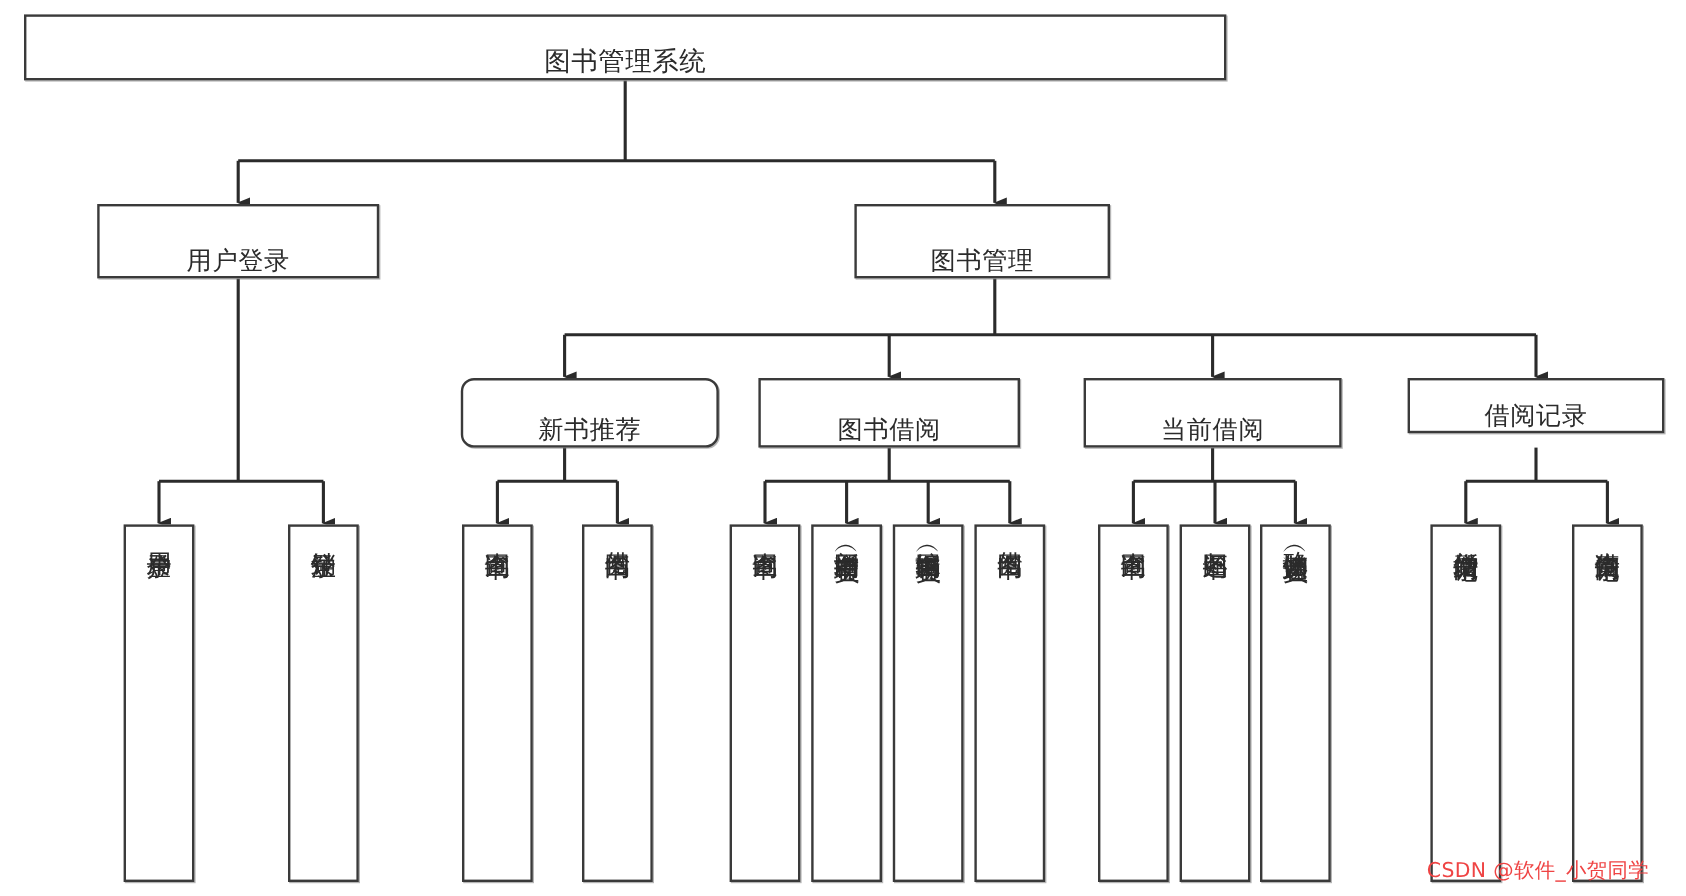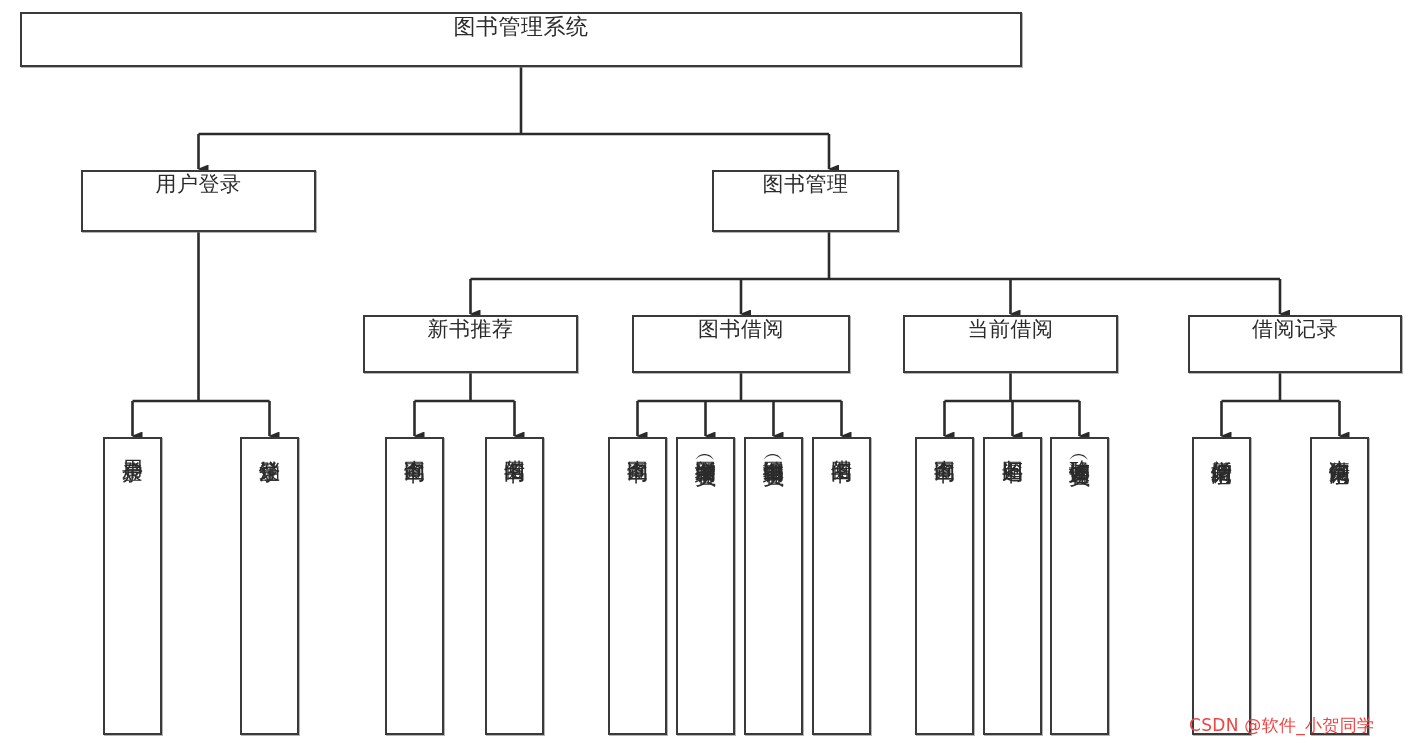--- a/index.html
+++ b/index.html
@@ -26,21 +26,21 @@
     width: 1405px;
     height: 747px;
     pointer-events: none;
   }
   .node {
     position: absolute;
     box-sizing: border-box;
     background: #ffffff;
     border: 2px solid #3a3a3a;
     display: flex;
-    align-items: flex-start;
+    align-items: flex-end;
     justify-content: center;
     color: #2b2b2b;
     box-shadow: 1px 1px 0 rgba(120,120,120,0.55);
   }
   .node .label {
     display: block;
     text-align: center;
     line-height: 1.18;
     letter-spacing: 0.5px;
   }
@@ -119,34 +119,34 @@
       </g>
   </svg>
 
   <div class="node root horizontal" id="n-root" style="left: 20px; top: 12px; width: 1002px; height: 55px;">
     <span class="label">图书管理系统</span>
   </div>
 
   <div class="node horizontal" id="n-user_login" style="left: 81px; top: 170px; width: 235px; height: 62px;">
     <span class="label">用户登录</span>
   </div>
-  <div class="node horizontal" id="n-book_manage" style="left: 712px; top: 170px; width: 187px; height: 62px;">
+  <div class="node horizontal" id="n-book_manage" style="left: 712px; top: 170px; width: 213px; height: 62px;">
     <span class="label">图书管理</span>
   </div>
 
-  <div class="node horizontal" id="n-new_book_rec" style="left: 363px; top: 315px; width: 215px; height: 58px;">
+  <div class="node horizontal" id="n-new_book_rec" style="left: 384px; top: 315px; width: 215px; height: 58px; border-radius: 11px;">
     <span class="label">新书推荐</span>
   </div>
   <div class="node horizontal" id="n-current_borrow" style="left: 903px; top: 315px; width: 215px; height: 58px;">
     <span class="label">当前借阅</span>
   </div>
   <div class="node horizontal" id="n-book_borrow" style="left: 632px; top: 315px; width: 218px; height: 58px;">
     <span class="label">图书借阅</span>
   </div>
-  <div class="node horizontal" id="n-borrow_record" style="left: 1173px; top: 315px; width: 214px; height: 58px; margin-left: 15px;">
+  <div class="node horizontal" id="n-borrow_record" style="left: 1173px; top: 315px; width: 214px; height: 46px;">
     <span class="label">借阅记录</span>
   </div>
 
   <div class="node vertical" id="n-leaf_user_login" style="left: 103px; top: 437px; width: 59px; height: 298px;">
     <span class="label">用户登录</span>
   </div>
   <div class="node vertical" id="n-leaf_logout" style="left: 240px; top: 437px; width: 59px; height: 298px;">
     <span class="label">注销登录</span>
   </div>
 

